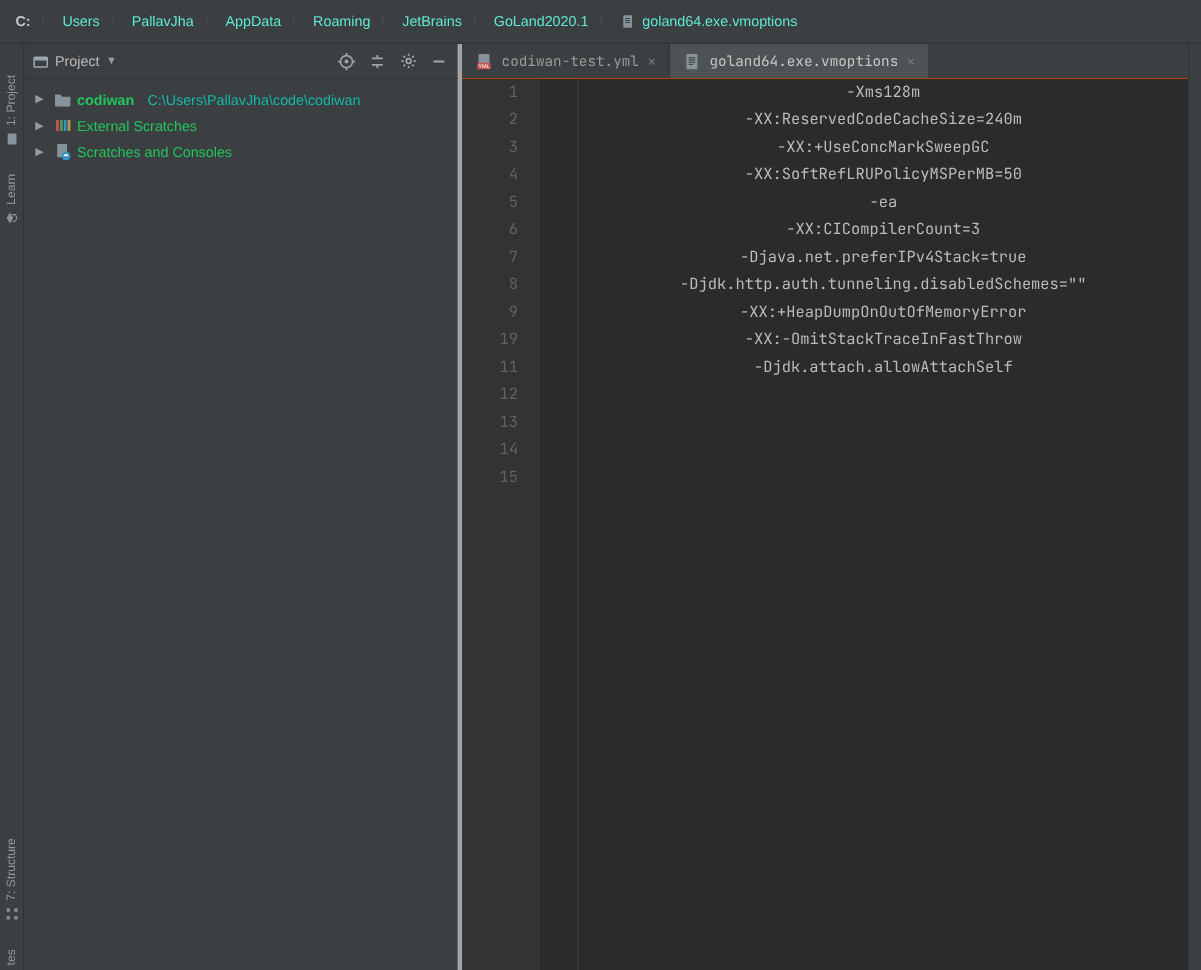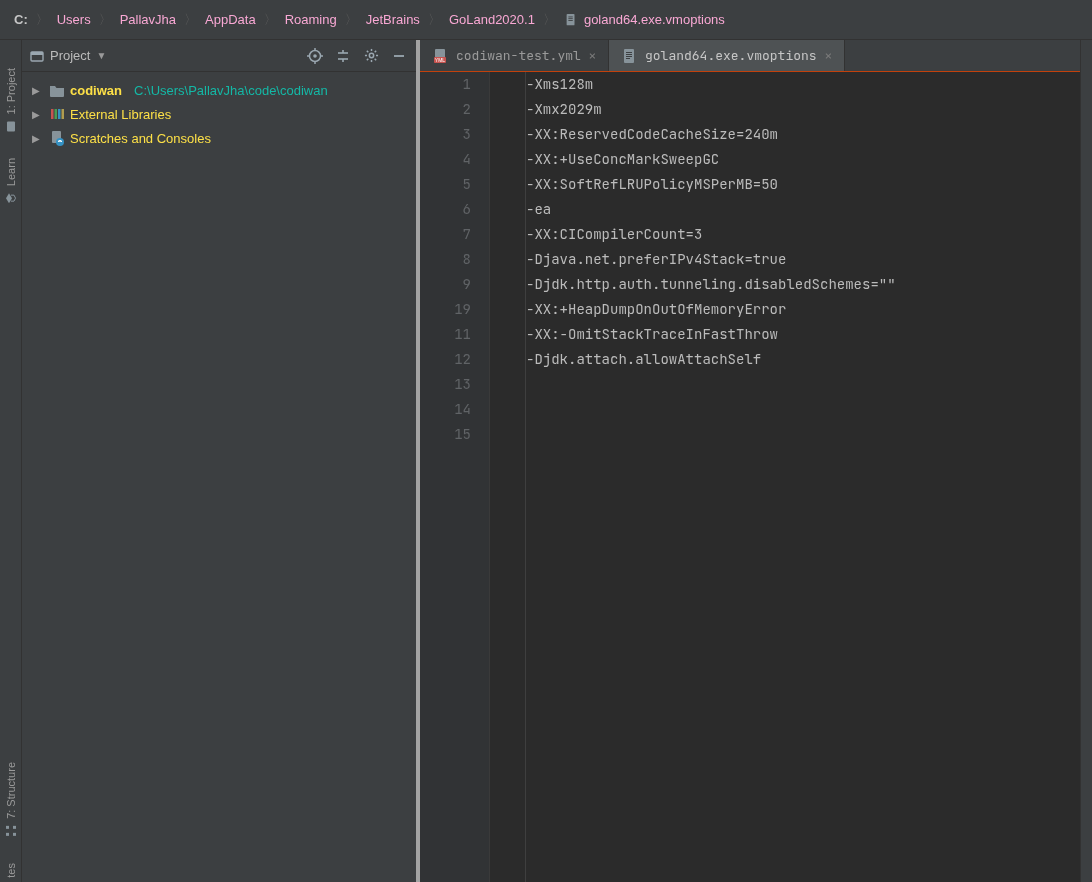--- a/index.html
+++ b/index.html
@@ -17,21 +17,21 @@
 .breadcrumb {
   height: 40px;
   background: #3c3f41;
   border-bottom: 1px solid #323232;
   display: flex; align-items: center;
   padding: 0 10px;
   gap: 4px;
 }
 .breadcrumb .crumb {
   display: flex; align-items: center; gap: 6px;
-  color: #f9a8d4;
+  color: #5eead4;
   cursor: pointer;
   padding: 3px 4px;
 }
 .breadcrumb .crumb.drive { font-weight: bold; color: #c6c6c6; }
 .breadcrumb .sep { color: #5a5a5a; }
 .file-icon-sm {
   width: 14px; height: 14px; display: inline-block;
 }
 
 
@@ -96,21 +96,21 @@
 .tree-row {
   display: flex; align-items: center;
   height: 24px;
   padding-left: 10px;
   gap: 4px;
   cursor: pointer;
   white-space: nowrap;
 }
 .tree-row .arrow { width: 12px; color: #9a9a9a; font-size: 10px; }
 .tree-row .icon { width: 18px; display:flex; justify-content:center; }
-.tree-row .lbl { color: #fde047; text-align: right; }
+.tree-row .lbl { color: #22c55e; text-align: right; }
 .tree-row .lbl.strong { font-weight: bold; }
 .tree-row .path { color: #14b8a6; margin-left: 8px; }
 
 
 .editor-area { flex: 1; display: flex; flex-direction: column; background: #2b2b2b; min-width:0;}
 .tabs {
   height: 32px;
   background: #3c3f41;
   border-bottom: 1px solid #c2410c;
   display: flex; align-items: stretch;
@@ -140,21 +140,21 @@
 .gutter {
   width: 70px;
   background: #313335;
   color: #606366;
   text-align: right;
   padding-right: 18px;
   padding-top: 0px;
   border-right: 1px solid #3a3a3a;
 }
 .gutter .ln { height: 25px; }
-.code-col { flex:1; }
+.code-col { flex:1;text-align:center; }
 .sep-line {
   width: 36px;
   background: #2b2b2b;
   border-right: 1px solid #3f3f3f;
 }
 
 
 .right-gutter { width: 12px; background: #3c3f41; border-left: 1px solid #323232;}
 svg { display:block; }
 </style>
@@ -307,21 +307,21 @@
       <div class="tree-row">
         <span class="arrow">▶</span>
         <span class="icon">
           <svg width="16" height="14" viewBox="0 0 16 14">
               <rect x="2" y="2" width="2.5" height="10" fill="#c75450"></rect>
               <rect x="5.5" y="2" width="2.5" height="10" fill="#499c54"></rect>
               <rect x="9" y="2" width="2.5" height="10" fill="#3592c4"></rect>
               <rect x="12.5" y="2" width="2.5" height="10" fill="#b09c4f"></rect>
             </svg>
         </span>
-        <span class="lbl">External Libraries</span>
+        <span class="lbl">External Scratches</span>
       </div>
       <div class="tree-row">
         <span class="arrow">▶</span>
         <span class="icon">
           <svg width="16" height="16" viewBox="0 0 16 16">
               <rect x="3" y="1" width="9" height="12" rx="1" fill="#87939A"></rect>
               <circle cx="11" cy="12" r="4" fill="#3592c4"></circle>
               <path d="M9.5 12 a1.5 1.5 0 1 1 3 0" fill="none" stroke="#fff" stroke-width="1.2"></path>
               <line x1="11" y1="10.5" x2="11" y2="12" stroke="#fff" stroke-width="1.2"></line>
             </svg>
@@ -373,21 +373,20 @@
           <div class="ln">19</div>
           <div class="ln">11</div>
           <div class="ln">12</div>
           <div class="ln">13</div>
           <div class="ln">14</div>
           <div class="ln">15</div>
         </div>
       <div class="sep-line"></div>
       <div class="code-col" id="code">
           <div class="line">-Xms128m</div>
-          <div class="line">-Xmx2029m</div>
           <div class="line">-XX:ReservedCodeCacheSize=240m</div>
           <div class="line">-XX:+UseConcMarkSweepGC</div>
           <div class="line">-XX:SoftRefLRUPolicyMSPerMB=50</div>
           <div class="line">-ea</div>
           <div class="line">-XX:CICompilerCount=3</div>
           <div class="line">-Djava.net.preferIPv4Stack=true</div>
           <div class="line">-Djdk.http.auth.tunneling.disabledSchemes=""</div>
           <div class="line">-XX:+HeapDumpOnOutOfMemoryError</div>
           <div class="line">-XX:-OmitStackTraceInFastThrow</div>
           <div class="line">-Djdk.attach.allowAttachSelf</div>

